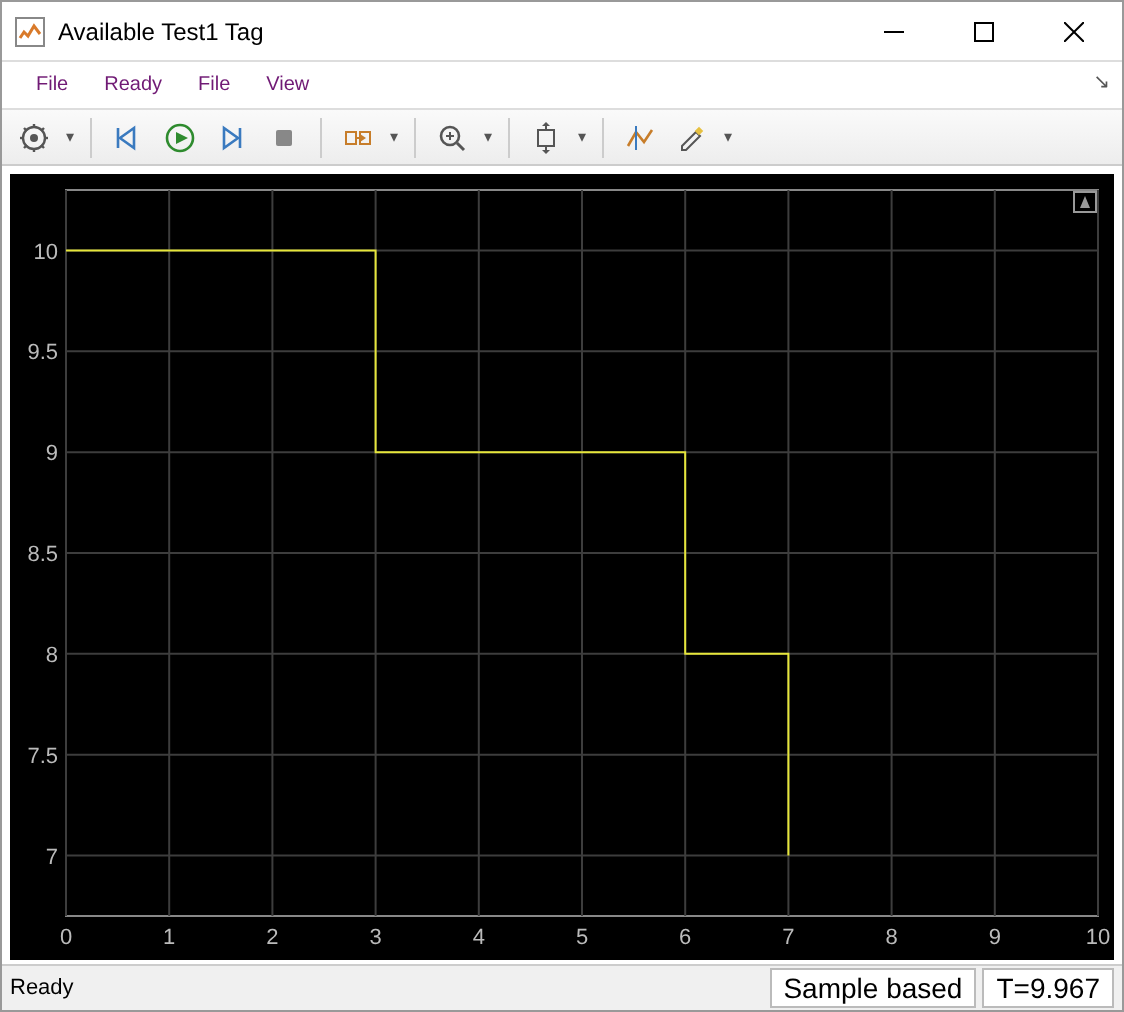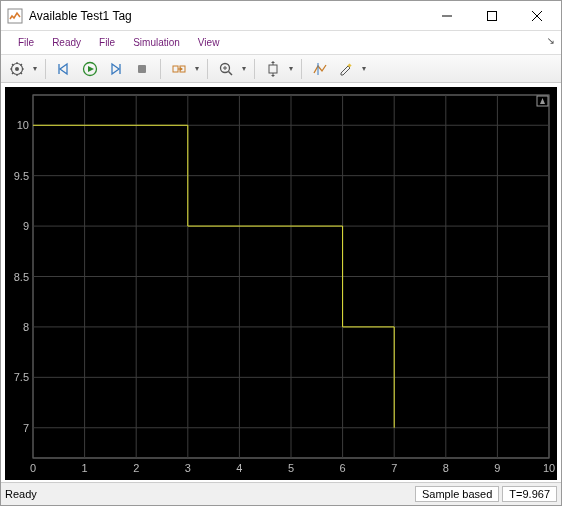--- a/index.html
+++ b/index.html
@@ -12,21 +12,21 @@
 .menubar .item { padding: 3px 9px; font-size: 10px; color: #701a75; cursor: default; }
 .menubar .tearoff { position: absolute; right: 6px; top: 4px; font-size: 10px; color: #555; }
 .toolbar { height: 29px; background: linear-gradient(#fafafa,#ededed); border-top: 1px solid #ddd; border-bottom: 1px solid #ccc; display: flex; align-items: center; padding: 0 4px; gap: 2px; }
 .toolbar .btn { width: 24px; height: 24px; display: flex; align-items: center; justify-content: center; border: 1px solid transparent; border-radius: 2px; }
 .toolbar .sep { width: 1px; height: 20px; background: #ccc; margin: 0 4px; }
 .toolbar .drop { width: 8px; display: flex; align-items: center; justify-content: center; color: #555; font-size: 8px; }
 .plotwrap { background: #fff; padding: 4px 4px 2px 4px; height: 399px; }
 .plotarea { width: 100%; height: 100%; background: #000; position: relative; }
 .statusbar { height: 22px; background: #f0f0f0; border-top: 1px solid #ccc; display: flex; align-items: center; padding: 0 4px; font-size: 11px; }
 .statusbar .left { flex: 1; }
-.statusbar .cell { border: 1px solid #bbb; padding: 1px 6px; background: #fff; margin-left: 3px; font-size: 11px; }
+.statusbar .cell { border: 1px solid #bbb; padding: 1px 6px; background: #fff; margin-left: 3px; font-size: 14px; }
 svg text.ticklabel { font: 11px sans-serif; fill: #bbb; }
 </style>
 </head>
 <body>
 
 <div class="titlebar">
   <span class="appicon">
     <svg width="16" height="16" viewBox="0 0 16 16">
         <rect x="1" y="1" width="14" height="14" fill="#fff" stroke="#888"></rect>
         <path d="M3 11 L5 8 L7 10 L10 5 L13 9" stroke="#d97a2a" fill="none" stroke-width="1.5"></path>
@@ -48,21 +48,20 @@
         <line x1="0" y1="0" x2="10" y2="10" stroke="#000"></line>
         <line x1="10" y1="0" x2="0" y2="10" stroke="#000"></line>
       </svg>
     </div>
 </div>
 
 <div class="menubar">
   <div class="item">File</div>
   <div class="item">Ready</div>
   <div class="item">File</div>
-  <div class="item">Simulation</div>
   <div class="item">View</div>
   <div class="tearoff">↘</div>
 </div>
 
 <div class="toolbar">
   <div class="btn">
       <svg width="16" height="16">
         <circle cx="8" cy="8" r="5.5" fill="none" stroke="#555" stroke-width="1.2"></circle>
         <circle cx="8" cy="8" r="2" fill="#555"></circle>
         <g stroke="#555" stroke-width="1.2">

